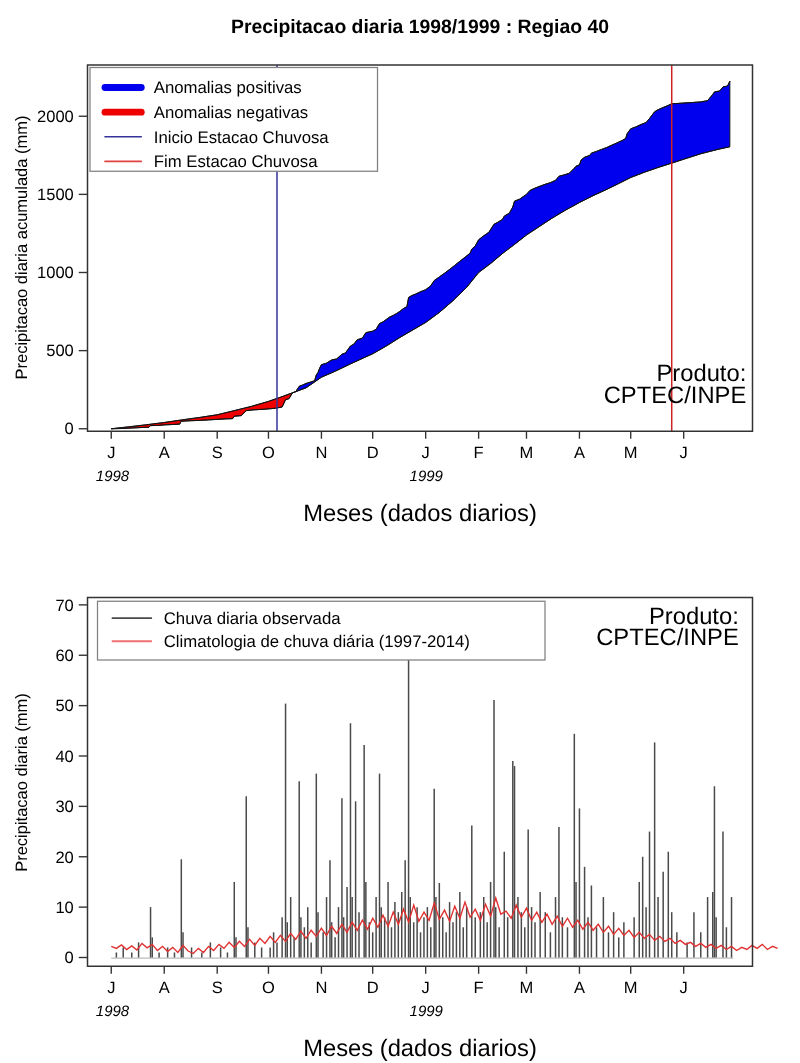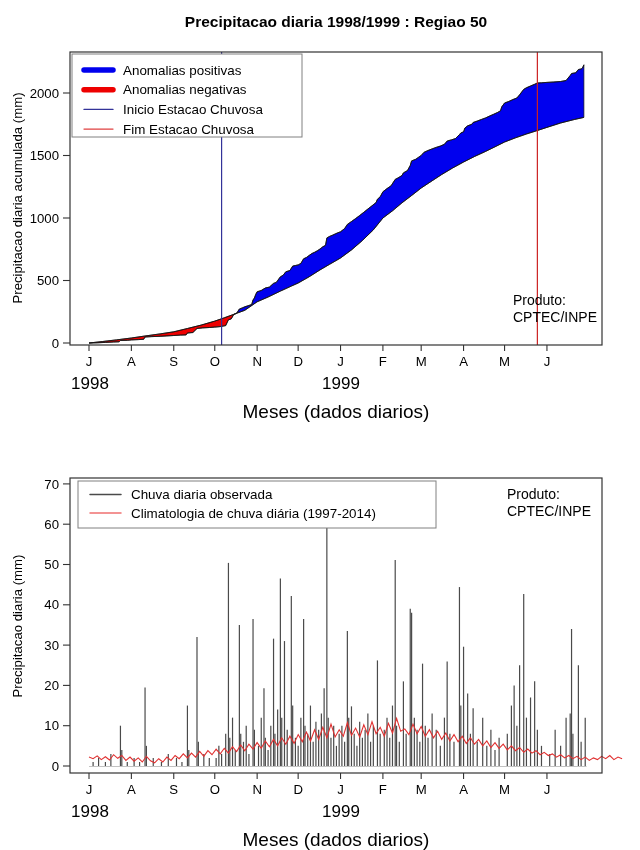--- a/index.html
+++ b/index.html
@@ -7,26 +7,26 @@
         font-family:"Liberation Sans",sans-serif;color:#000;}
   #plot{position:absolute;left:0;top:0;}
   .title{position:absolute;left:336px;top:13px;transform:translateX(-50%);
          font-size:15.5px;font-weight:bold;white-space:nowrap;}
   .ylab{position:absolute;white-space:nowrap;font-size:13.2px;}
   #ylab-top{left:17px;top:198px;transform:translate(-50%,-50%) rotate(-90deg);}
   #ylab-bot{left:17px;top:626px;transform:translate(-50%,-50%) rotate(-90deg);}
   .xlab{position:absolute;transform:translateX(-50%);font-size:19px;white-space:nowrap;}
   #xlab-top{left:336px;top:401px;}
   #xlab-bot{left:336px;top:829px;}
-  .year{position:absolute;transform:translateX(-50%);font-size:17px;white-space:nowrap;}
+  .year{position:absolute;transform:translateX(-50%);font-size:12px;white-space:nowrap;font-style:italic;}
   #yr-top-left{left:90px;top:374px;}
   #yr-top-right{left:341px;top:374px;}
   #yr-bot-left{left:90px;top:802px;}
   #yr-bot-right{left:341px;top:802px;}
-  .produto{position:absolute;text-align:left;font-size:14px;line-height:16.5px;white-space:nowrap;}
+  .produto{position:absolute;text-align:right;font-size:19px;line-height:16.5px;white-space:nowrap;}
   #prod-top{right:43px;top:292px;}
   #prod-bot{right:49px;top:486px;}
 </style>
 </head>
 <body>
 
 <div class="page">
   <svg id="plot" width="640" height="850" viewBox="0 0 640 850">
       <g>
         <path d="M89.0,343.0 L97.2,342.8 L105.4,342.4 L113.6,342.0 L119.1,341.8 L120.4,340.5 L127.3,340.3 L131.4,339.9 L138.2,339.6 L143.7,339.3 L145.0,337.0 L151.9,336.6 L160.1,336.3 L166.9,335.9 L173.8,335.5 L180.6,335.1 L186.1,334.9 L187.4,333.0 L192.9,332.5 L197.0,328.5 L202.5,327.9 L209.3,327.5 L214.8,327.1 L220.2,326.6 L225.7,325.6 L228.4,319.8 L231.2,318.9 L233.9,314.3 L233.9,314.3 L224.3,317.8 L214.8,321.1 L201.1,325.1 L187.4,328.5 L173.8,331.8 L160.1,333.9 L145.0,336.0 L131.4,338.0 L116.3,339.9 L102.7,341.5 L89.0,343.0 Z" fill="#EE0000" stroke="#111111" stroke-width="0.7"></path>
@@ -273,21 +273,21 @@
         <g>
           <rect x="78" y="481" width="358" height="47" fill="#fff" stroke="#808080" stroke-width="1"></rect>
           <line x1="90" y1="494.5" x2="121" y2="494.5" stroke="#4A4A4A" stroke-width="1.5" stroke-linecap="round"></line>
           <text x="131" y="499.1" font-size="13.4" font-family="Liberation Sans, sans-serif">Chuva diaria observada</text>
           <line x1="90" y1="513" x2="121" y2="513" stroke="#F07070" stroke-width="1.5" stroke-linecap="round"></line>
           <text x="131" y="517.6" font-size="13.4" font-family="Liberation Sans, sans-serif">Climatologia de chuva diária (1997-2014)</text>
         </g>
       </g>
     </svg>
 
-  <div class="title">Precipitacao diaria 1998/1999 : Regiao 50</div>
+  <div class="title">Precipitacao diaria 1998/1999 : Regiao 40</div>
 
   <div class="ylab" id="ylab-top">Precipitacao diaria acumulada (mm)</div>
   <div class="ylab" id="ylab-bot">Precipitacao diaria (mm)</div>
 
   <div class="xlab" id="xlab-top">Meses (dados diarios)</div>
   <div class="xlab" id="xlab-bot">Meses (dados diarios)</div>
 
   <div class="year" id="yr-top-left">1998</div>
   <div class="year" id="yr-top-right">1999</div>
   <div class="year" id="yr-bot-left">1998</div>

